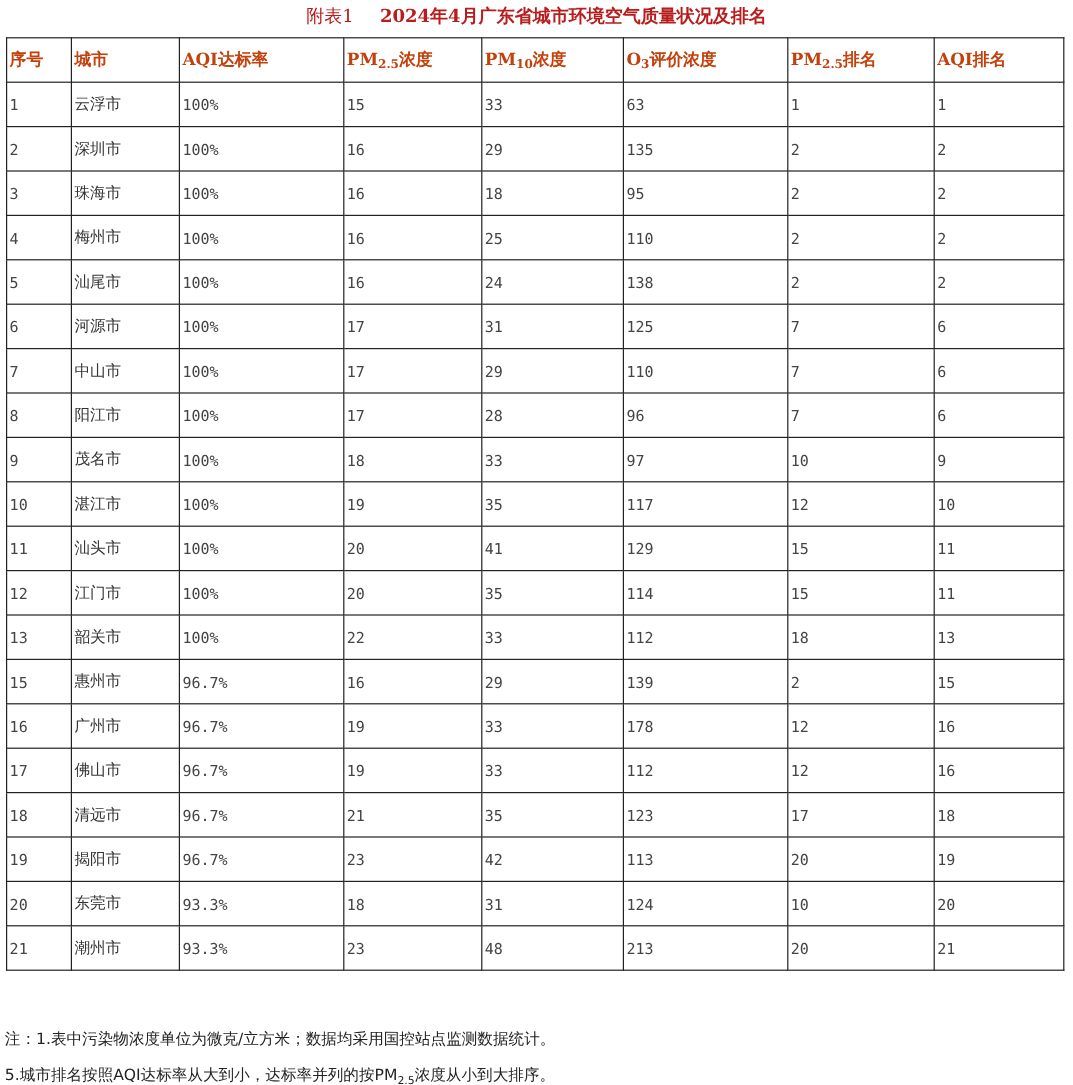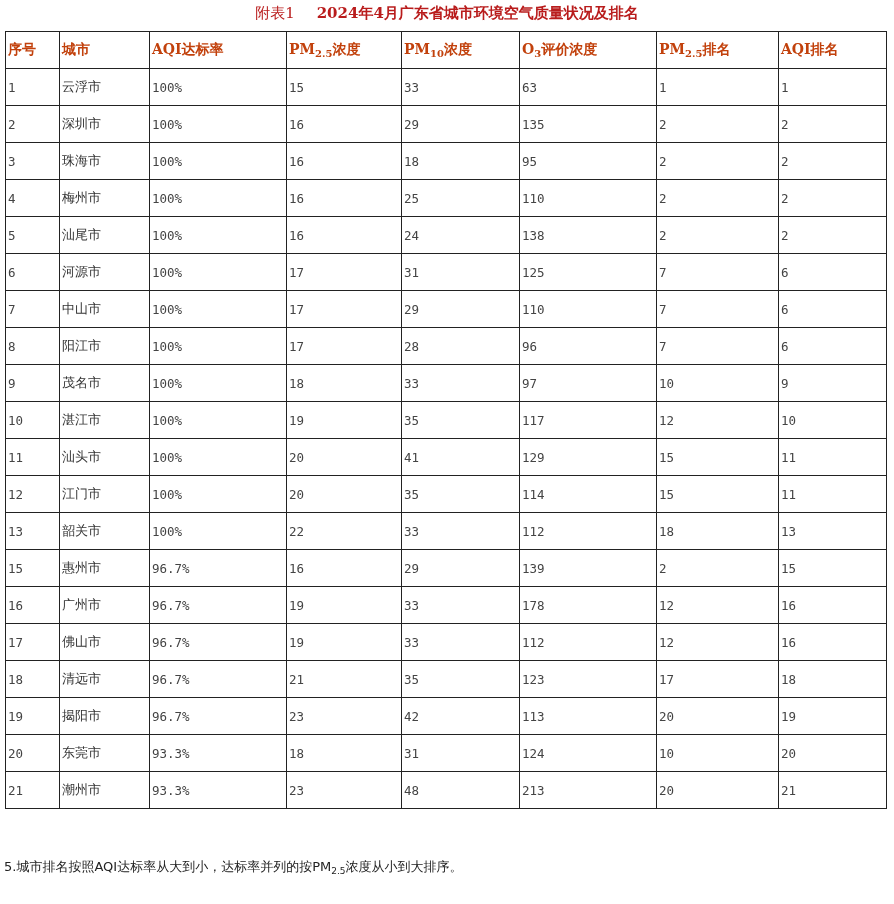--- a/index.html
+++ b/index.html
@@ -245,14 +245,15 @@
         <td class="num">23</td>
         <td class="num">48</td>
         <td class="num">213</td>
         <td class="num">20</td>
         <td class="num">21</td>
       </tr>
     </tbody>
 </table>
 
 <div class="notes">
+  <div>注：1.表中污染物浓度单位为微克/立方米；数据均采用国控站点监测数据统计。</div>
   <div><span>5.城市排名按照AQI达标率从大到小，达标率并列的按PM</span><sub>2.5</sub><span>浓度从小到大排序。</span></div>
 </div>
 
 </body></html>

